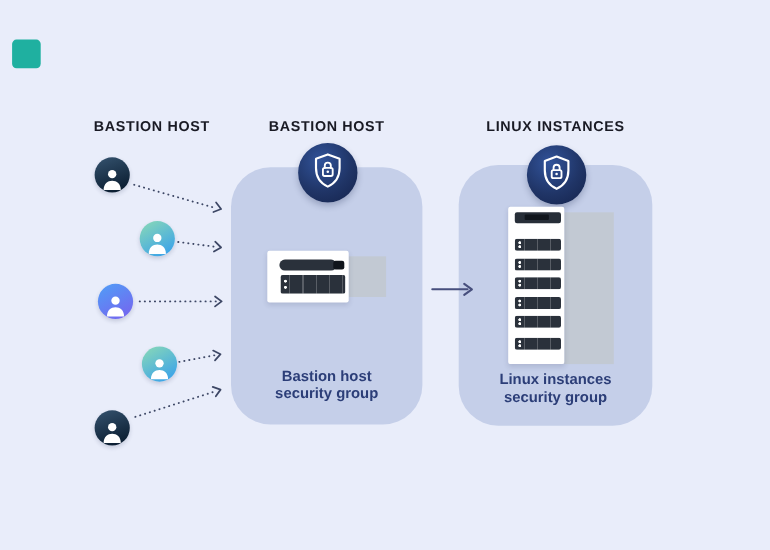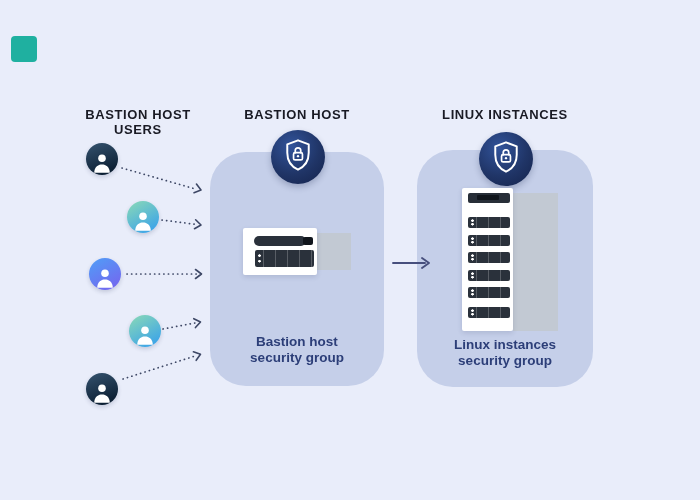--- a/index.html
+++ b/index.html
@@ -120,21 +120,20 @@
 </style>
 </head>
 <body>
 
 <div class="canvas">
 
   <div class="accent-square"></div>
 
   <div class="col-title title-users">
     <div>BASTION HOST</div>
-    <div>USERS</div>
   </div>
   <div class="col-title title-bastion">BASTION HOST</div>
   <div class="col-title title-linux">LINUX INSTANCES</div>
 
   <div class="panel panel-bastion">
     <div class="panel-label">
       <div>Bastion host</div>
       <div>security group</div>
     </div>
   </div>

